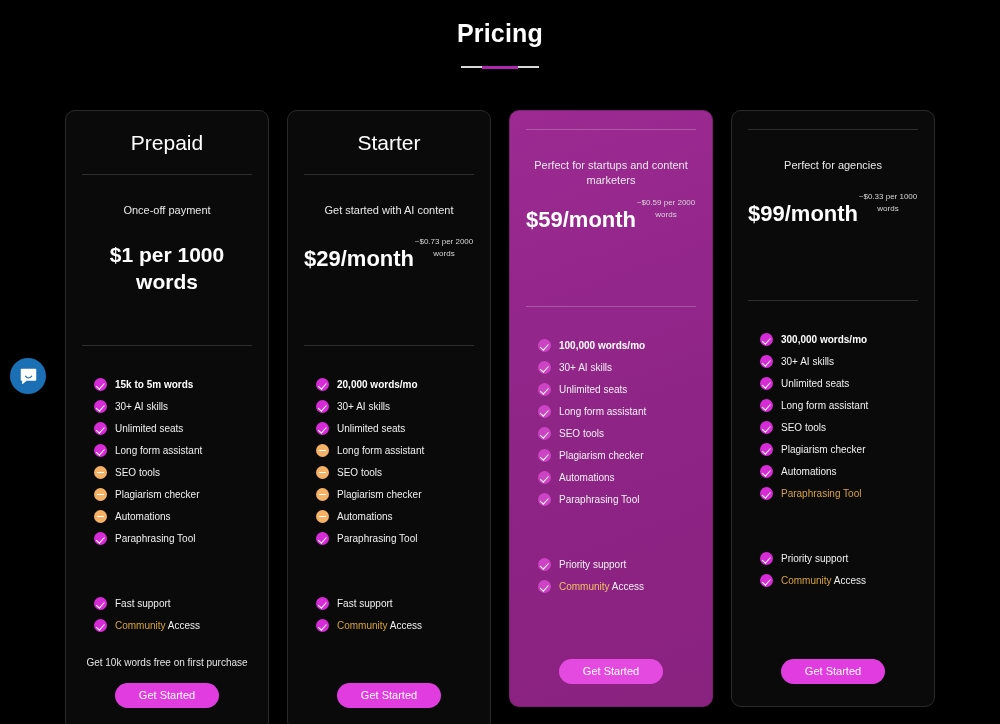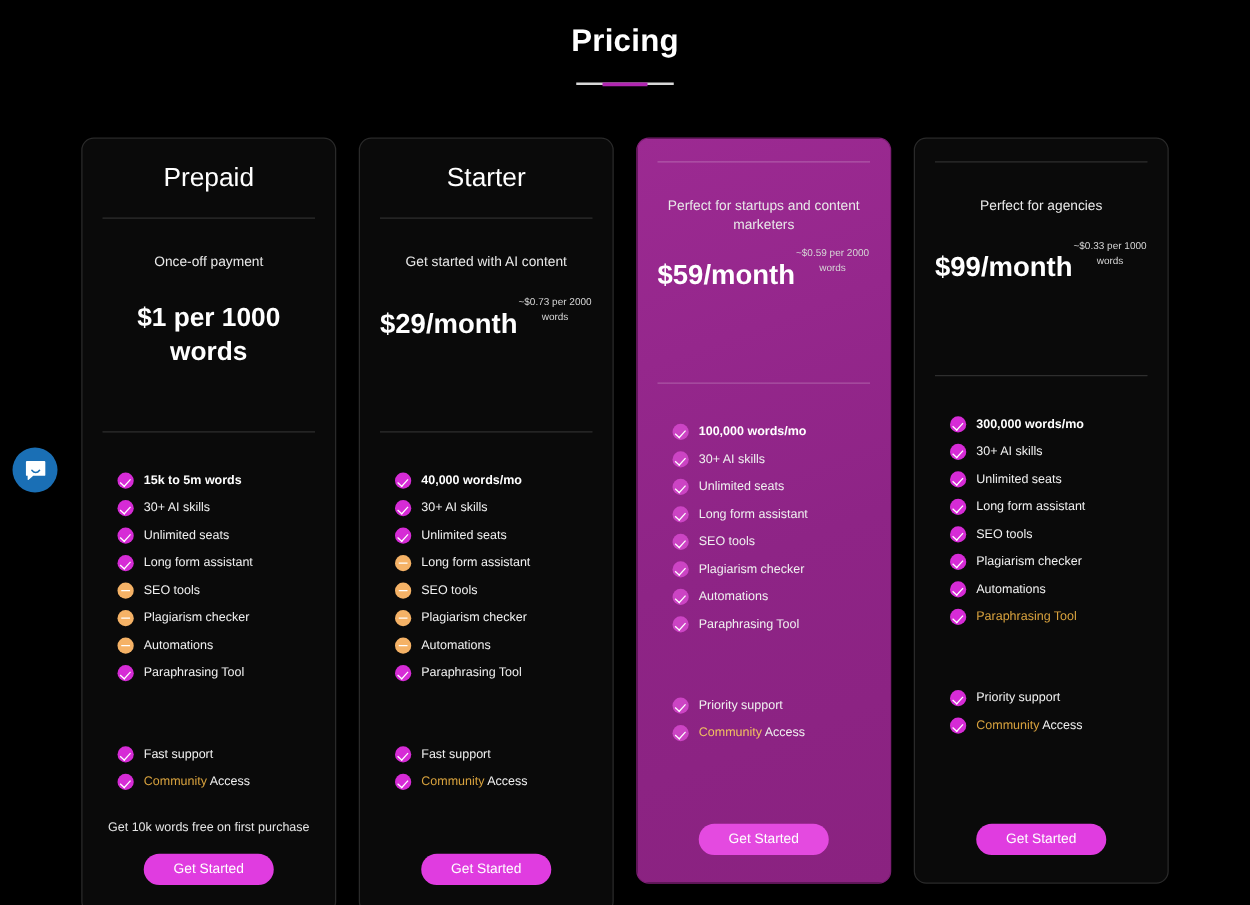--- a/index.html
+++ b/index.html
@@ -312,21 +312,21 @@
         <div class="divider"></div>
         <div class="card-tagline">Get started with AI content</div>
         <div class="price-block">
           <div class="card-price">$29/month</div>
           <div class="card-rate">~$0.73 per 2000 words</div>
         </div>
         <div class="divider divider-2"></div>
         <div class="features">
           <div class="feat">
             <span class="badge yes"></span>
-            <span class="feat-label bold">40,000 words/mo</span>
+            <span class="feat-label bold">20,000 words/mo</span>
           </div>
           <div class="feat">
             <span class="badge yes"></span>
             <span class="feat-label">30+ AI skills</span>
           </div>
           <div class="feat">
             <span class="badge yes"></span>
             <span class="feat-label">Unlimited seats</span>
           </div>
           <div class="feat">

